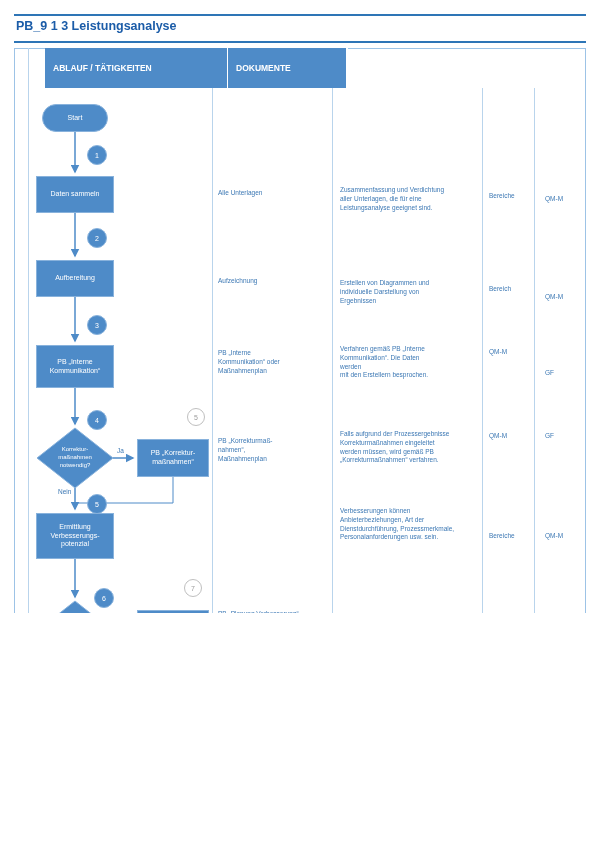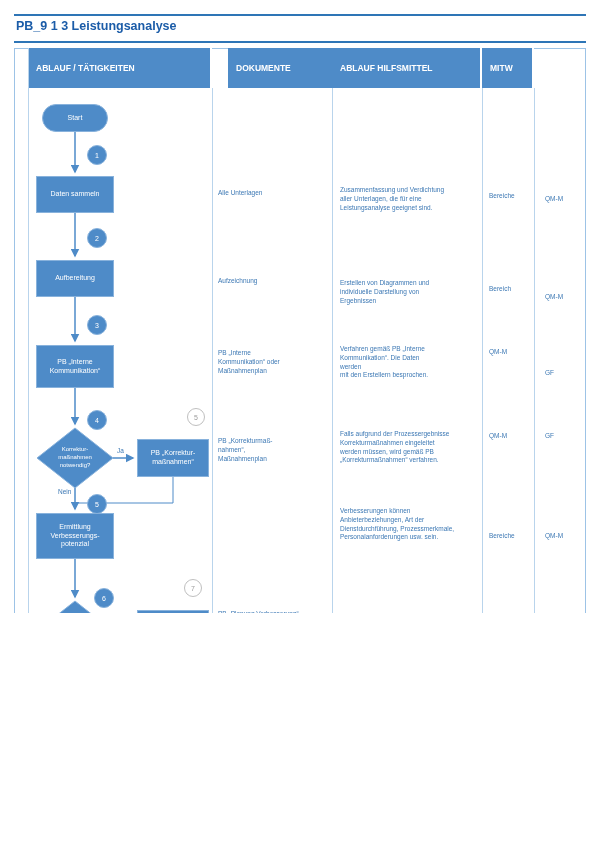--- a/index.html
+++ b/index.html
@@ -49,24 +49,22 @@
 <body>
 
 <div class="page">
 
   <div class="title-rule" style="top:14px;height:1.5px;"></div>
   <div class="page-title">PB_9 1 3 Leistungsanalyse</div>
   <div class="title-rule" style="top:41px;height:2px;"></div>
 
   <div class="frame"></div>
 
-  <div class="hdr" style="left:28px;width:184px;">ABLAUF / TÄTIGKEITEN</div>
+  <div class="hdr" style="left:45px;width:184px;">ABLAUF / TÄTIGKEITEN</div>
   <div class="hdr" style="left:228px;width:120px;">DOKUMENTE</div>
-  <div class="hdr" style="left:332px;width:150px;">ABLAUF HILFSMITTEL</div>
-  <div class="hdr" style="left:482px;width:52px;">MITW</div>
 
   <div class="vline" style="left:28px;top:48px;height:787px;"></div>
   <div class="vline" style="left:212px;top:88px;height:747px;"></div>
   <div class="vline" style="left:332px;top:88px;height:747px;"></div>
   <div class="vline" style="left:482px;top:88px;height:747px;"></div>
   <div class="vline" style="left:534px;top:88px;height:747px;"></div>
 
   <div class="phase-bar">
     <span>Phase</span>
   </div>

